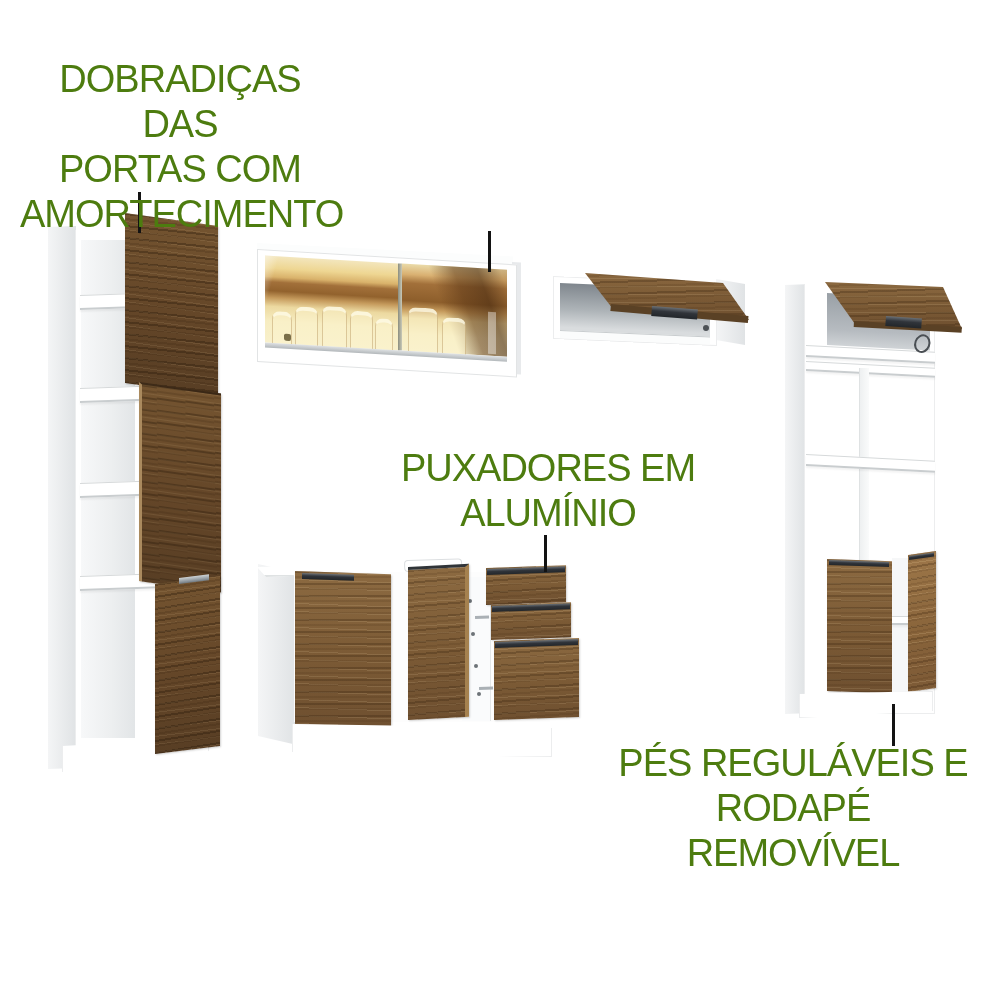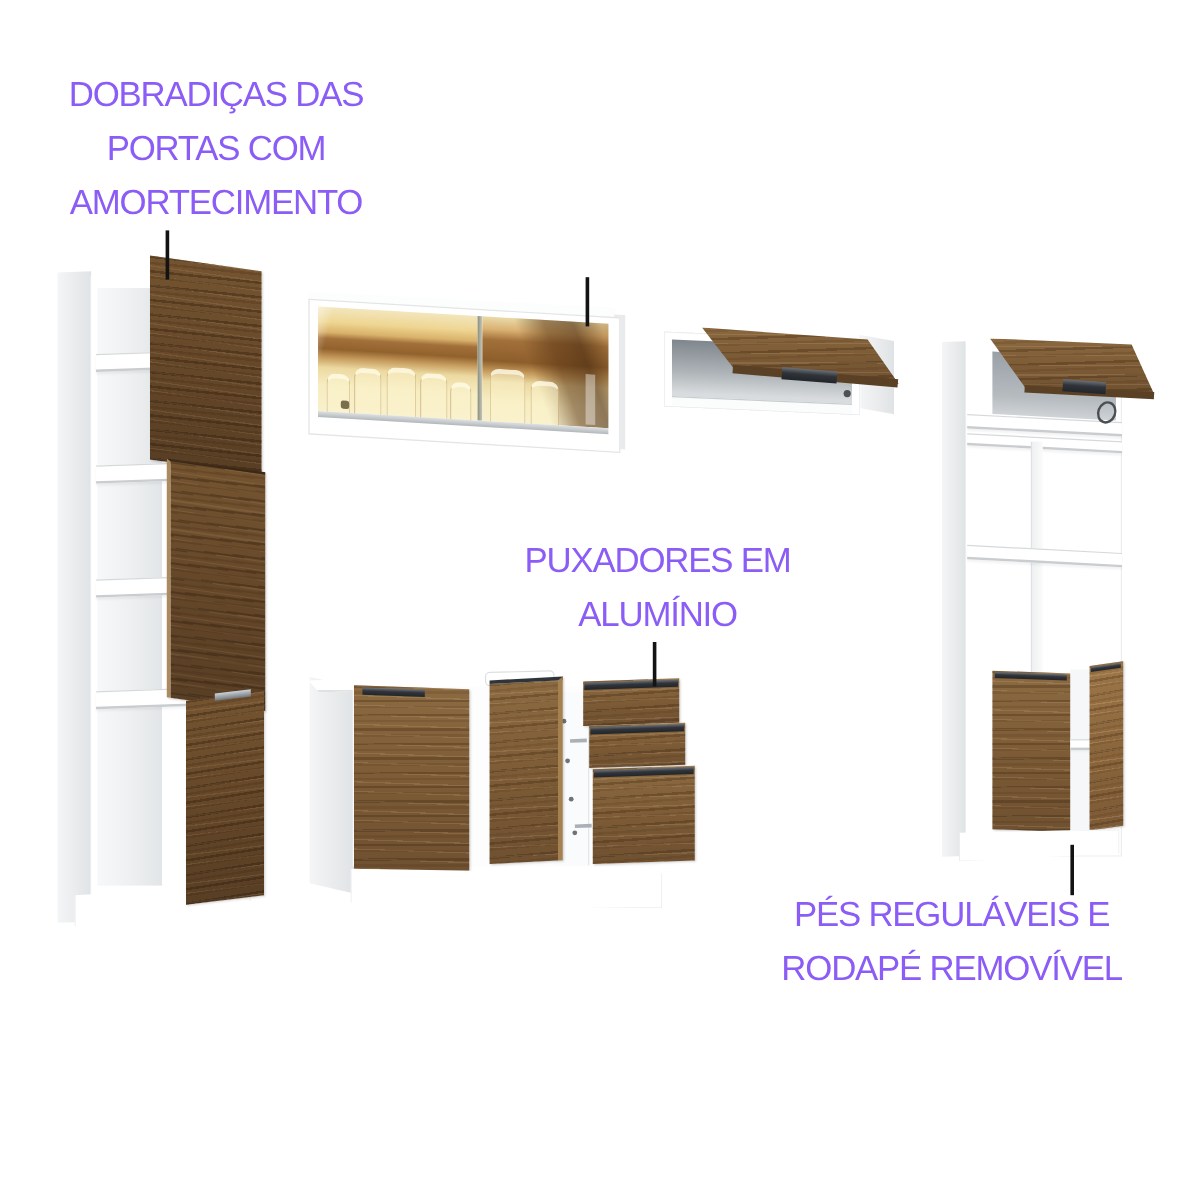--- a/index.html
+++ b/index.html
@@ -31,22 +31,22 @@
       #c59a5c 48%,#ecd9a0 58%,#f7edc2 75%,#f8f0cb 100%);}
   .pane-r{background:
     linear-gradient(70deg, rgba(0,0,0,0) 42%, rgba(92,55,22,.55) 60%, rgba(70,40,15,.6) 78%, rgba(150,105,55,.35) 95%),
     linear-gradient(180deg,#eadaa8 0%,#d9b071 12%,#a2703a 22%,#8d5e2b 42%,#c59a5c 52%,
       #ecd9a0 62%,#f7edc2 80%,#f8f0cb 100%);}
   .jar{background:rgba(252,244,206,.5);border:1px solid rgba(160,120,60,.35);
        border-top:4px solid rgba(255,252,235,.7);border-radius:8px 8px 3px 3px;}
   .dot{width:4px;height:4px;border-radius:50%;background:#6d7378;}
   .rail{height:3px;background:#aab0b5;}
   .pointer{position:absolute;width:3px;background:#131313;}
-  .callout{position:absolute;font-size:29px;line-height:45px;letter-spacing:-1px;
-           color:#8b5cf6;text-align:center;white-space:pre-line;}
+  .callout{position:absolute;font-size:38px;line-height:45px;letter-spacing:-1px;
+           color:#4d7c0f;text-align:center;white-space:pre-line;}
 </style>
 </head>
 <body>
 
 <div class="scene">
 
   <div>
     <div class="abs sidepanel" style="left:48px;top:227px;width:28px;height:542px;transform:skewY(-2deg)"></div>
     <div class="abs whitebox" style="left:75px;top:221px;width:119px;height:527px;clip-path:polygon(0 9px,119px 0,119px 527px,0 527px)"></div>
     <div class="abs interior" style="left:81px;top:240px;width:54px;height:498px"></div>

